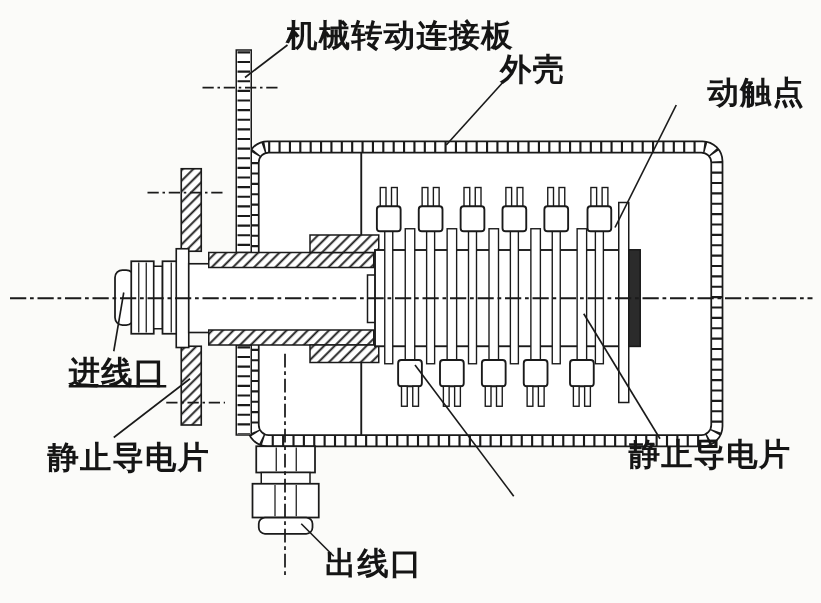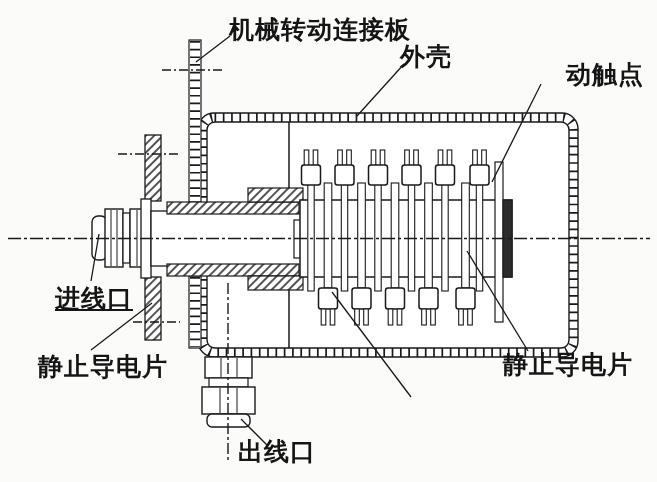--- a/index.html
+++ b/index.html
@@ -18,21 +18,21 @@
     color:#151515;
     letter-spacing:1px;
     white-space:nowrap;
     line-height:1;
   }
   .lbl-plate   {left:229px; top:17px;}
   .lbl-housing {left:400px; top:44px;}
   .lbl-moving  {left:566px; top:62px;}
   .lbl-inlet   {left:55px;  top:286px;text-decoration:underline;}
   .lbl-base    {left:38px;  top:354px;}
-  .lbl-outlet  {left:238px; top:439px;}
+  .lbl-outlet  {left:260px; top:439px;}
   .lbl-wire    {left:390px; top:391px;}
   .lbl-static  {left:503px; top:352px;}
 </style>
 </head>
 <body>
 
 <div id="stage">
 <svg width="657" height="482" viewBox="0 0 657 482">
   <defs>
     <pattern id="hatch" width="6" height="6" patternUnits="userSpaceOnUse" patternTransform="rotate(45)">

